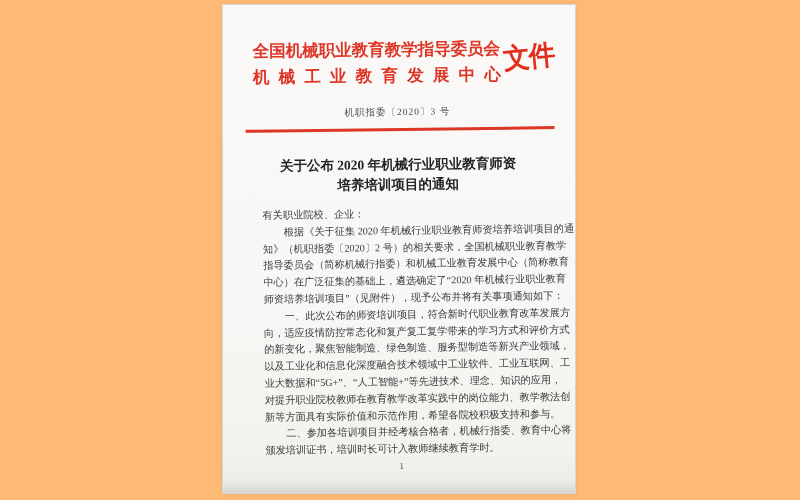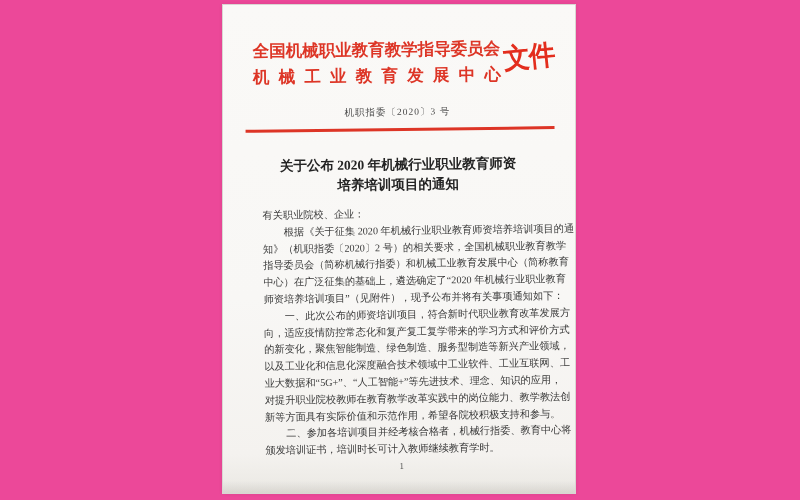--- a/index.html
+++ b/index.html
@@ -8,21 +8,21 @@
     width: 800px;
     height: 500px;
     background: #ffffff;
     overflow: hidden;
     font-family: "Liberation Serif", "DejaVu Serif", serif;
   }
   .stage {
     position: relative;
     width: 800px;
     height: 500px;
-    background: #ec4899;
+    background: #fdba74;
   }
   .paper {
     position: absolute;
     left: 222px;
     top: 4px;
     width: 352px;
     height: 488px;
     background: linear-gradient(180deg, #faf9f7 0%, #f8f7f5 60%, #f4f2ef 92%, #eae8e3 100%);
     border: 1px solid #d9d7d3;
     box-shadow: 0 0 4px rgba(0,0,0,0.07);

